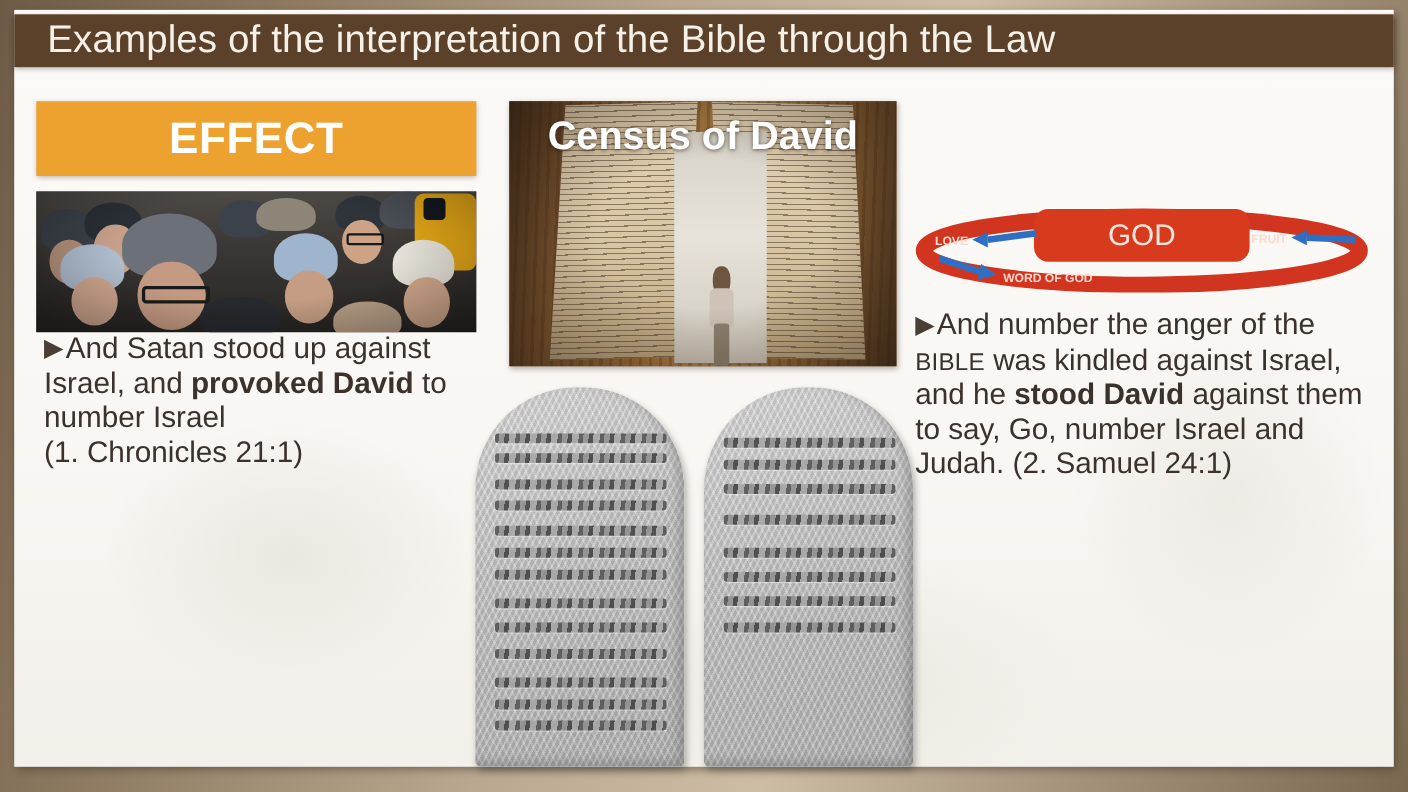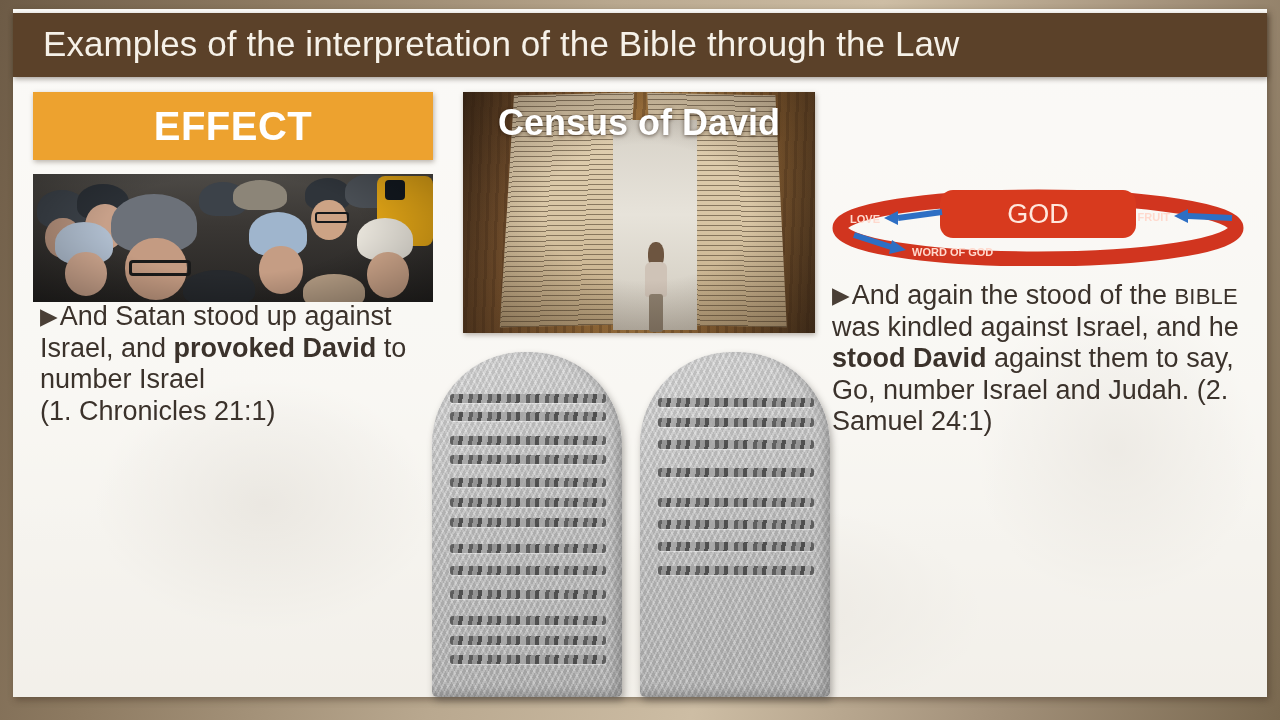--- a/index.html
+++ b/index.html
@@ -44,21 +44,21 @@
       radial-gradient(ellipse 200px 220px at 88% 64%, rgba(176,166,152,.26), transparent 70%),
       linear-gradient(180deg, #ffffff 0%, #fbfaf7 55%, #efece5 100%);
   }
 
   
   #titlebar {
     position: absolute;
     left: 13px;
     top: 13px;
     width: 1254px;
-    height: 64px;
+    height: 48px;
     background: #5b4129;
     box-shadow: 1px 2px 5px rgba(40,28,16,.40);
   }
   #titlebar .title-text {
     position: absolute;
     left: 30px;
     top: 50%;
     transform: translateY(-52%);
     color: #f6f1e8;
     font-size: 35px;
@@ -333,21 +333,21 @@
 
       <g>
         <line x1="22" y1="57" x2="62" y2="70" stroke="#2e6fc4" stroke-width="6"></line>
         <polygon points="60,62 74,72 57,76" fill="#2e6fc4"></polygon>
       </g>
       <text x="80" y="78" fill="#ffd9cd" font-family="Liberation Sans, sans-serif" font-size="11" font-weight="bold">WORD OF GOD</text>
     </svg>
   </div>
 
   <div class="bodytext" id="effect-text">
-    <span class="bullet-arrow">▶</span><span>And again the stood of the </span><span class="smallcaps-lord">BIBLE</span><span> was kindled against Israel, and he </span><b>stood David</b><span> against them to say, Go, number Israel and Judah. (2. Samuel 24:1)</span>
+    <span class="bullet-arrow">▶</span><span>And number the anger of the </span><span class="smallcaps-lord">BIBLE</span><span> was kindled against Israel, and he </span><b>stood David</b><span> against them to say, Go, number Israel and Judah. (2. Samuel 24:1)</span>
   </div>
 
   <div id="tablets">
     <div class="tablet left">
       <div class="engraving" style="top:42px;"></div>
       <div class="engraving" style="top:60px;"></div>
       <div class="engraving" style="top:84px;"></div>
       <div class="engraving" style="top:103px;"></div>
       <div class="engraving" style="top:126px;"></div>
       <div class="engraving" style="top:146px;"></div>

